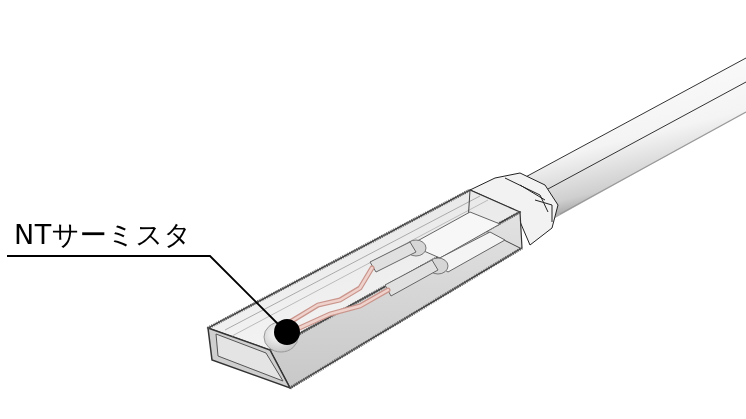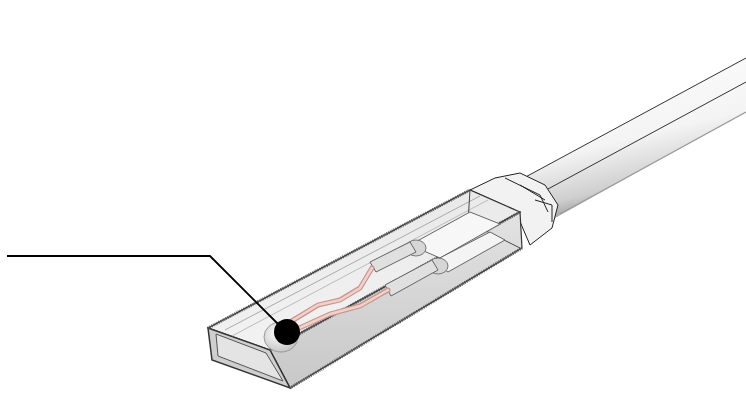--- a/index.html
+++ b/index.html
@@ -92,13 +92,14 @@
     <g>
       <ellipse cx="281" cy="337" rx="17" ry="15" fill="url(#bulbGrad)" stroke="#999" stroke-width="1"></ellipse>
       <circle cx="287" cy="332" r="13" fill="#000000"></circle>
     </g>
 
     <g stroke="#000" stroke-width="1.8" fill="none">
       <polyline points="7,256 210,256 283,329"></polyline>
     </g>
   </svg>
 
+  <div class="label">NTサーミスタ</div>
 </div>
 
 </body></html>

